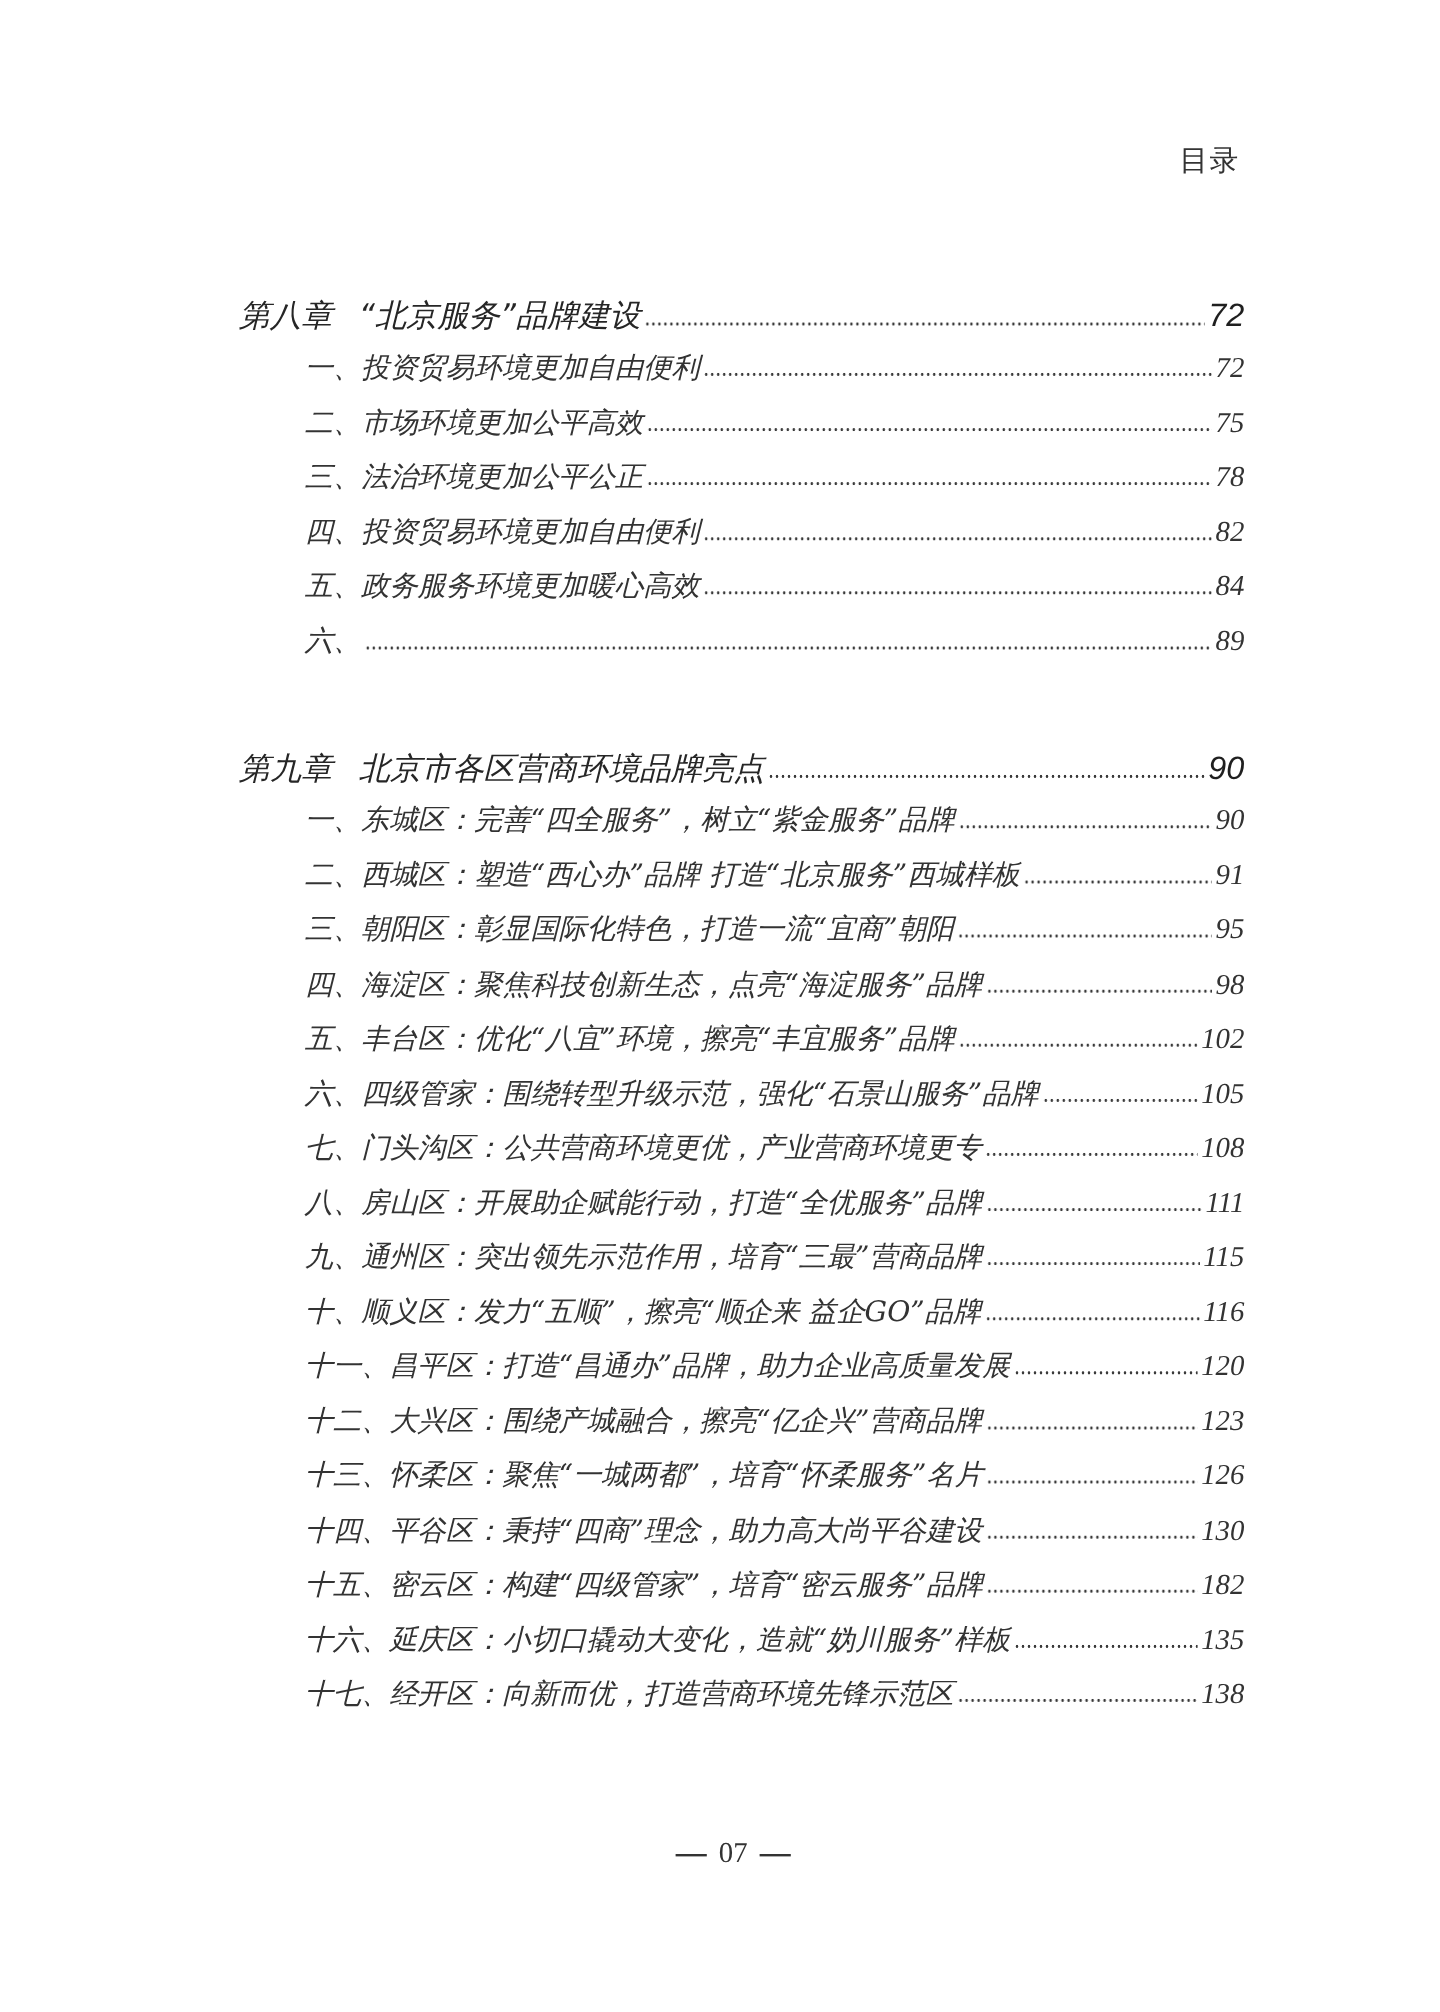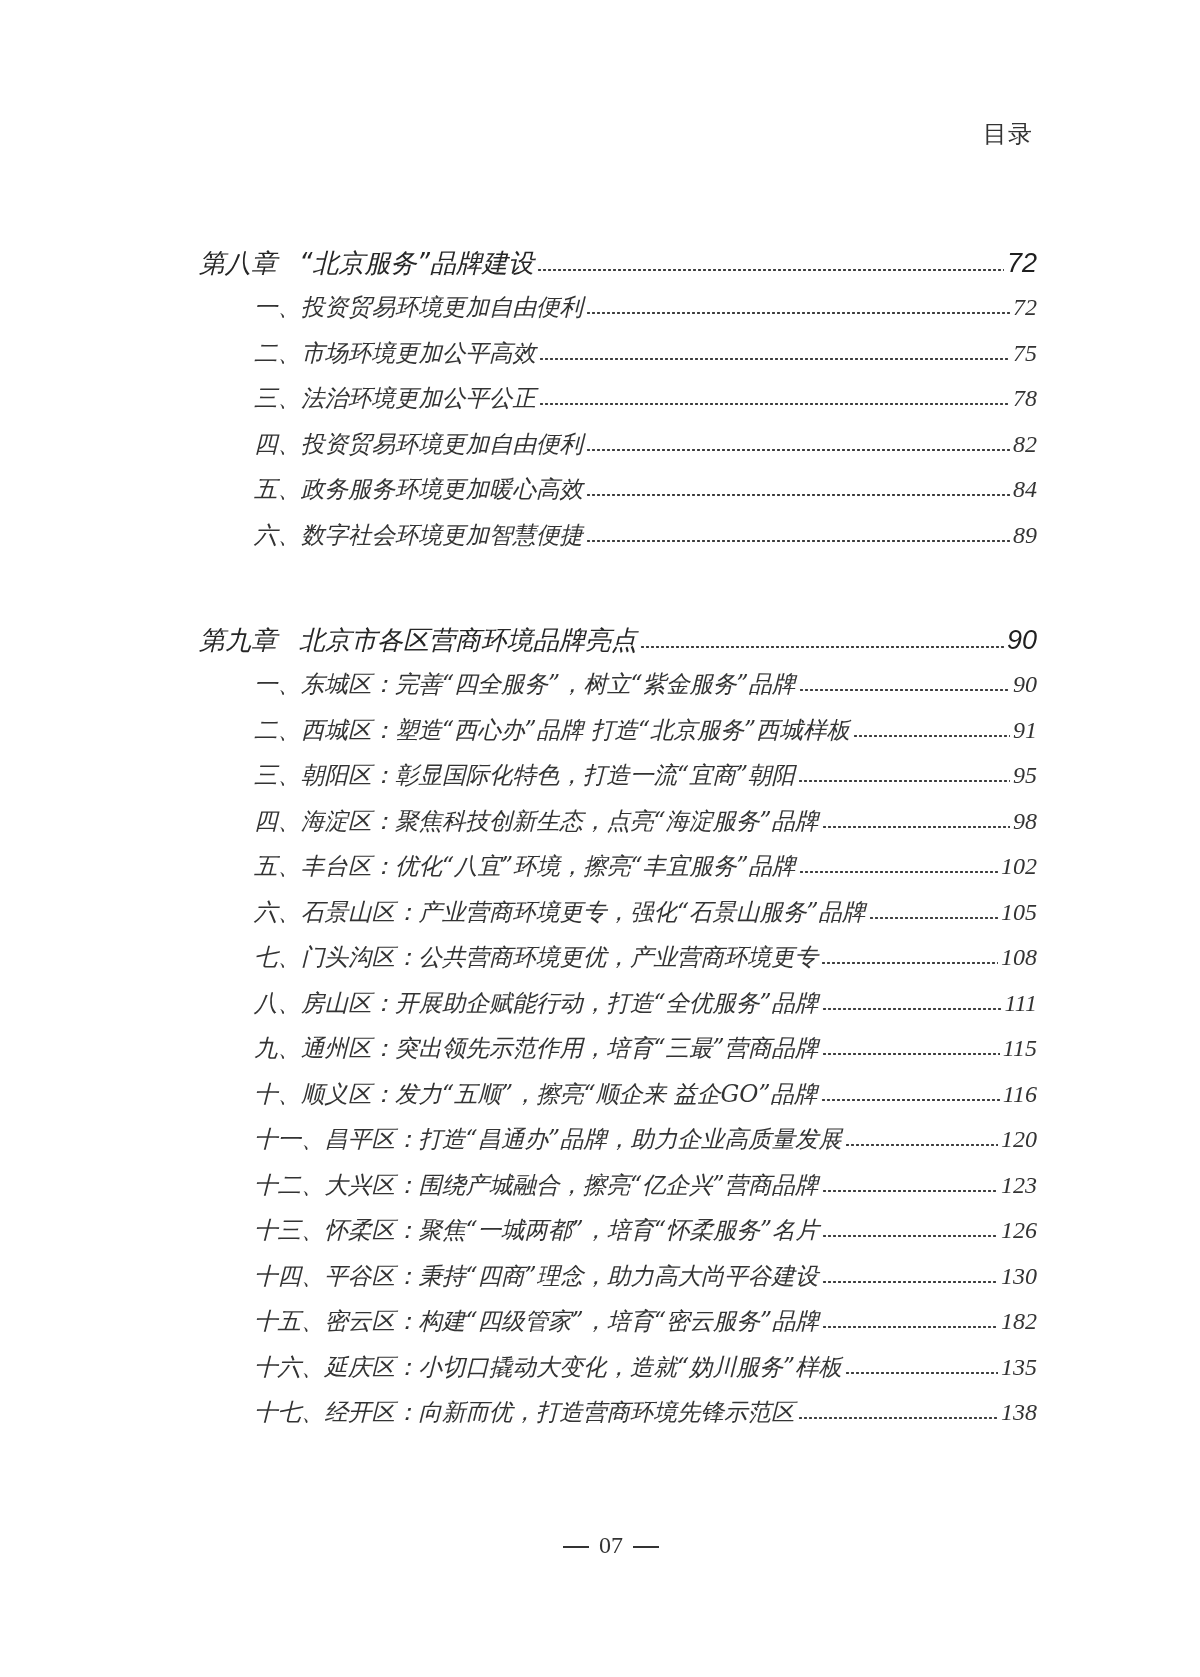--- a/index.html
+++ b/index.html
@@ -156,21 +156,20 @@
         <span class="page-num">82</span>
       </div>
       <div class="toc-row section-row">
         <span class="prefix">五、</span>
         <span class="title">政务服务环境更加暖心高效</span>
         <span class="leader"></span>
         <span class="page-num">84</span>
       </div>
       <div class="toc-row section-row">
         <span class="prefix">六、</span>
-        <span class="title">数字社会环境更加智慧便捷</span>
         <span class="leader"></span>
         <span class="page-num">89</span>
       </div>
     </div>
 
     <div class="chapter">
       <div class="toc-row chapter-row">
         <span class="prefix">第九章</span>
         <span class="title">北京市各区营商环境品牌亮点</span>
         <span class="leader"></span>
@@ -201,21 +200,21 @@
         <span class="page-num">98</span>
       </div>
       <div class="toc-row section-row">
         <span class="prefix">五、</span>
         <span class="title">丰台区：优化“八宜”环境，擦亮“丰宜服务”品牌</span>
         <span class="leader"></span>
         <span class="page-num">102</span>
       </div>
       <div class="toc-row section-row">
         <span class="prefix">六、</span>
-        <span class="title">石景山区：产业营商环境更专，强化“石景山服务”品牌</span>
+        <span class="title">四级管家：围绕转型升级示范，强化“石景山服务”品牌</span>
         <span class="leader"></span>
         <span class="page-num">105</span>
       </div>
       <div class="toc-row section-row">
         <span class="prefix">七、</span>
         <span class="title">门头沟区：公共营商环境更优，产业营商环境更专</span>
         <span class="leader"></span>
         <span class="page-num">108</span>
       </div>
       <div class="toc-row section-row">

